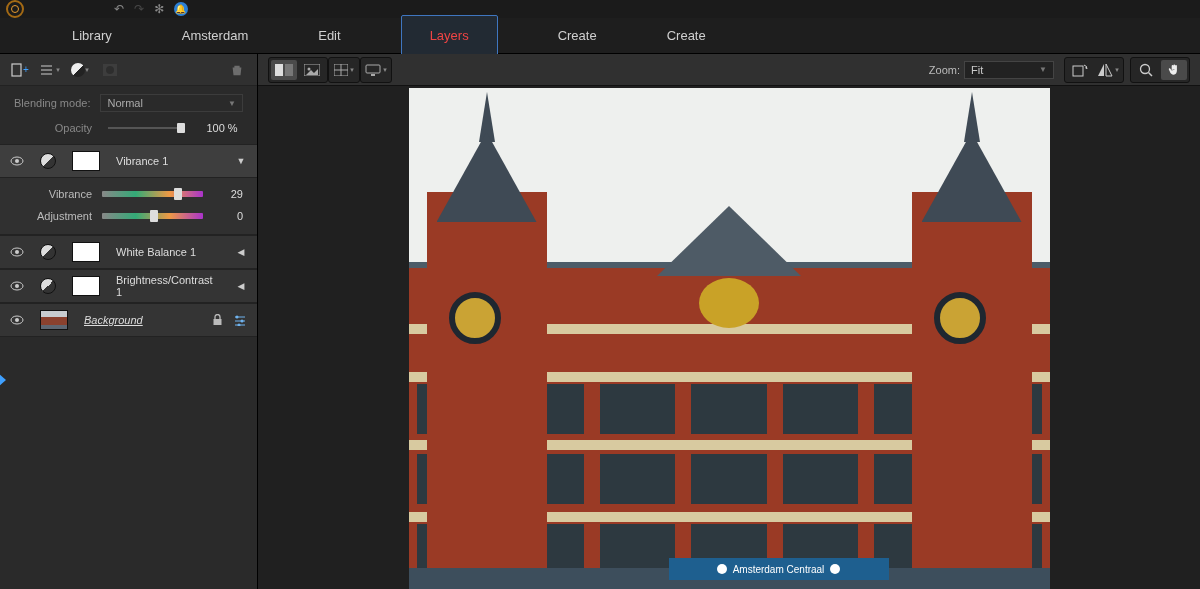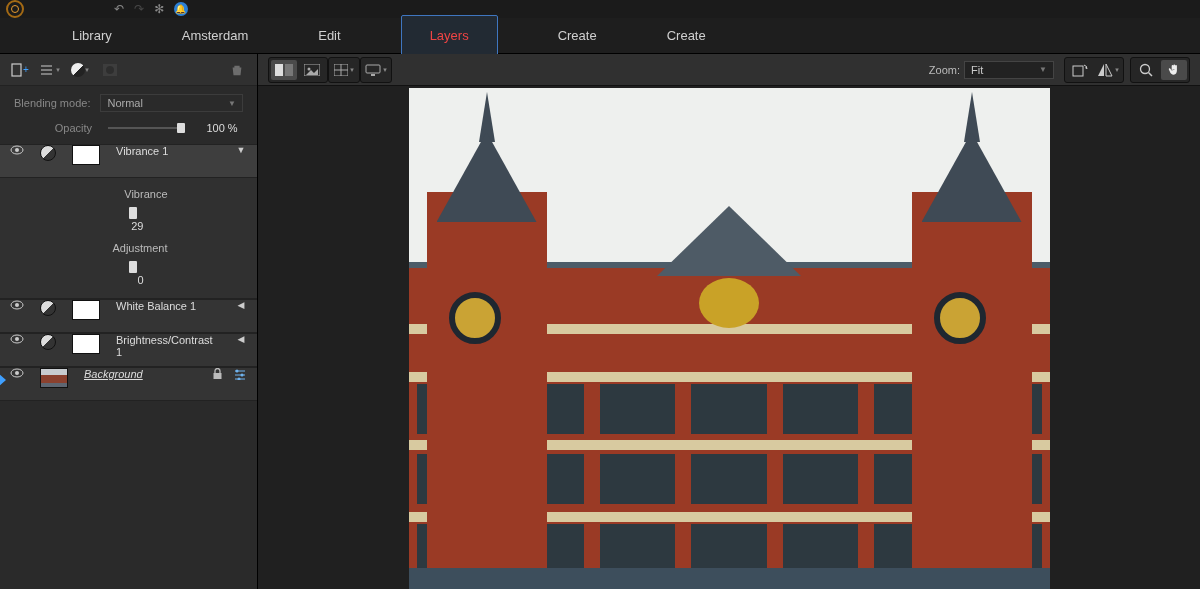--- a/index.html
+++ b/index.html
@@ -32,33 +32,33 @@
   .blend-row { padding: 8px 14px; font-size:11px; color:#888; display:flex; align-items:center; gap:10px;}
   .blend-select { flex:1; height:18px; background:#2a2a2a; border:1px solid #3c3c3c; color:#aaa; font-size:11px; padding:0 6px; display:flex; align-items:center; justify-content:space-between;}
   .blend-select .chev { font-size:8px; color:#777;}
 
   .opacity-row { padding: 2px 14px 10px; font-size:11px; color:#888; display:flex; align-items:center; gap:16px;}
   .opacity-row .label { width: 78px; text-align:right; }
   .slider-track { flex:1; height:2px; background:#555; position:relative; }
   .slider-track .thumb { position:absolute; top:-4px; width:8px; height:10px; background:#ddd; border-radius:1px;}
   .opacity-row .value { width:42px; text-align:center; font-size:11px; color:#ddd;}
 
-  .layer { display:flex; align-items:flex-start; height:34px; background:#343434; border-top:1px solid #222; border-bottom:1px solid #222; padding:0 10px; gap:16px; font-size:11px; color:#ddd;}
+  .layer { display:flex; align-items:center; height:34px; background:#343434; border-top:1px solid #222; border-bottom:1px solid #222; padding:0 10px; gap:16px; font-size:11px; color:#ddd;}
   .layer.selected { background:#3e3e3e; }
   .layer .eye { width:14px; text-align:center; color:#bbb; font-size:12px;}
   .layer .adj { width:16px; height:16px; border-radius:50%; background: linear-gradient(135deg, #ddd 50%, #333 50%); border:1px solid #111;}
   .layer .thumb { width:28px; height:20px; background:#fff; border:1px solid #111;}
   .layer .thumb.img { background: linear-gradient(to bottom, #c8ccd0 35%, #8a412f 35% 80%, #5e6672 80%); }
   .layer .name { flex:1; }
   .layer .name.italic { font-style: italic; text-decoration: underline; }
   .layer .chev { font-size:9px; color:#ccc; width:12px; text-align:center;}
   .layer .right-icons { display:flex; gap:10px; align-items:center; color:#bbb; font-size:11px;}
 
   .adjust-block { background:#303030; padding: 10px 14px 12px; border-bottom:1px solid #222;}
-  .adj-row { display:flex; align-items:center; gap:10px; margin-bottom:10px; font-size:11px; color:#bbb;flex-direction:column;}
+  .adj-row { display:flex; align-items:center; gap:10px; margin-bottom:10px; font-size:11px; color:#bbb;}
   .adj-row:last-child{margin-bottom:0;}
   .adj-row .label { width:78px; text-align:right; }
   .adj-row .value { width:30px; text-align:right; color:#ddd;}
   .grad-track { flex:1; height:6px; background: linear-gradient(to right, #888, #3a7, #e94, #a3c); position:relative; border-radius:1px;}
   .grad-track .thumb { position:absolute; top:-3px; width:8px; height:12px; background:#ddd; border-radius:1px;}
 
   .grabber { position:absolute; left:-1px; top:320px; width:0; height:0; border-top:6px solid transparent; border-bottom:6px solid transparent; border-left:7px solid #3fa0ff;}
 
   
   .canvas-area { flex:1; display:flex; flex-direction:column; background:#202020;}
@@ -377,16 +377,21 @@
             <div class="spire"></div>
             <div class="roof"></div>
             <div class="clock"></div>
           </div>
         <div class="tower right">
             <div class="spire"></div>
             <div class="roof"></div>
             <div class="clock"></div>
           </div>
         <div class="ground"></div>
+        <div class="sign">
+          <span class="dot"></span>
+          <span>Amsterdam Centraal</span>
+          <span class="dot"></span>
+        </div>
       </div>
     </div>
   </div>
 </div>
 
 </body></html>

